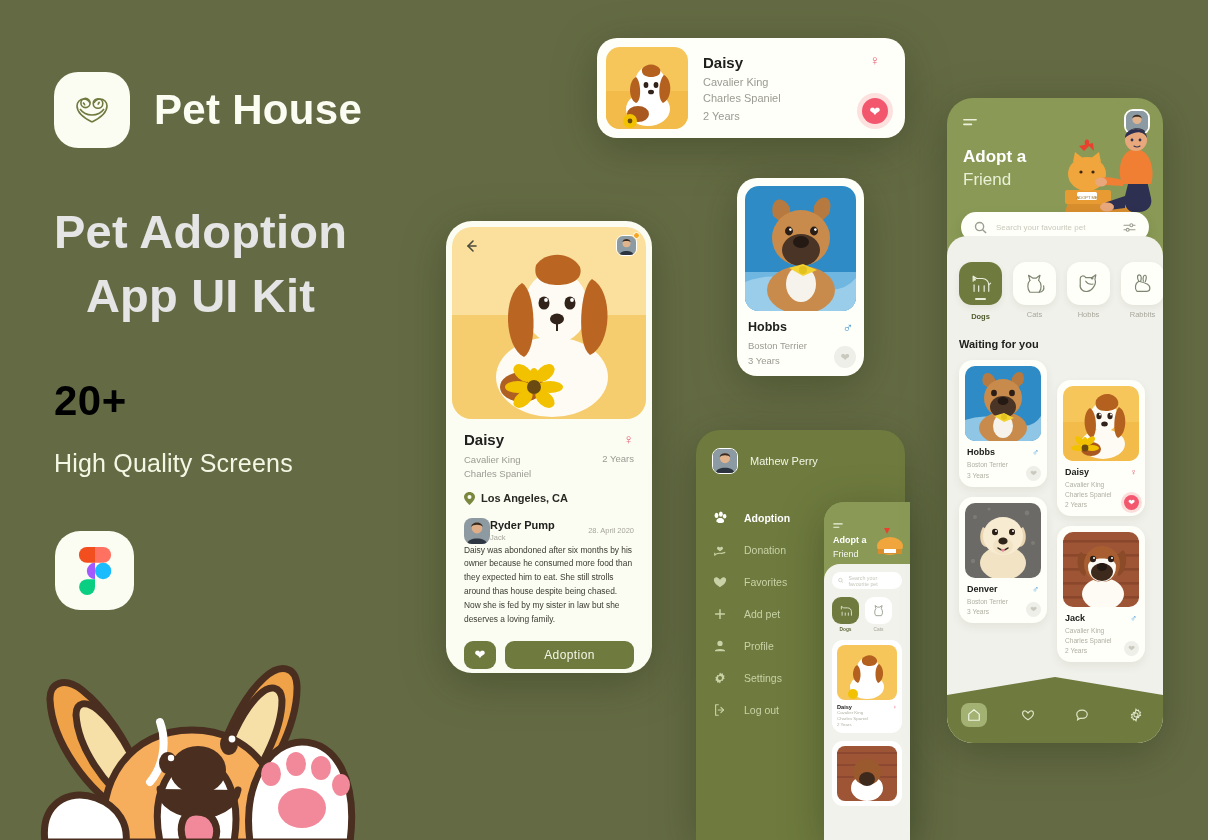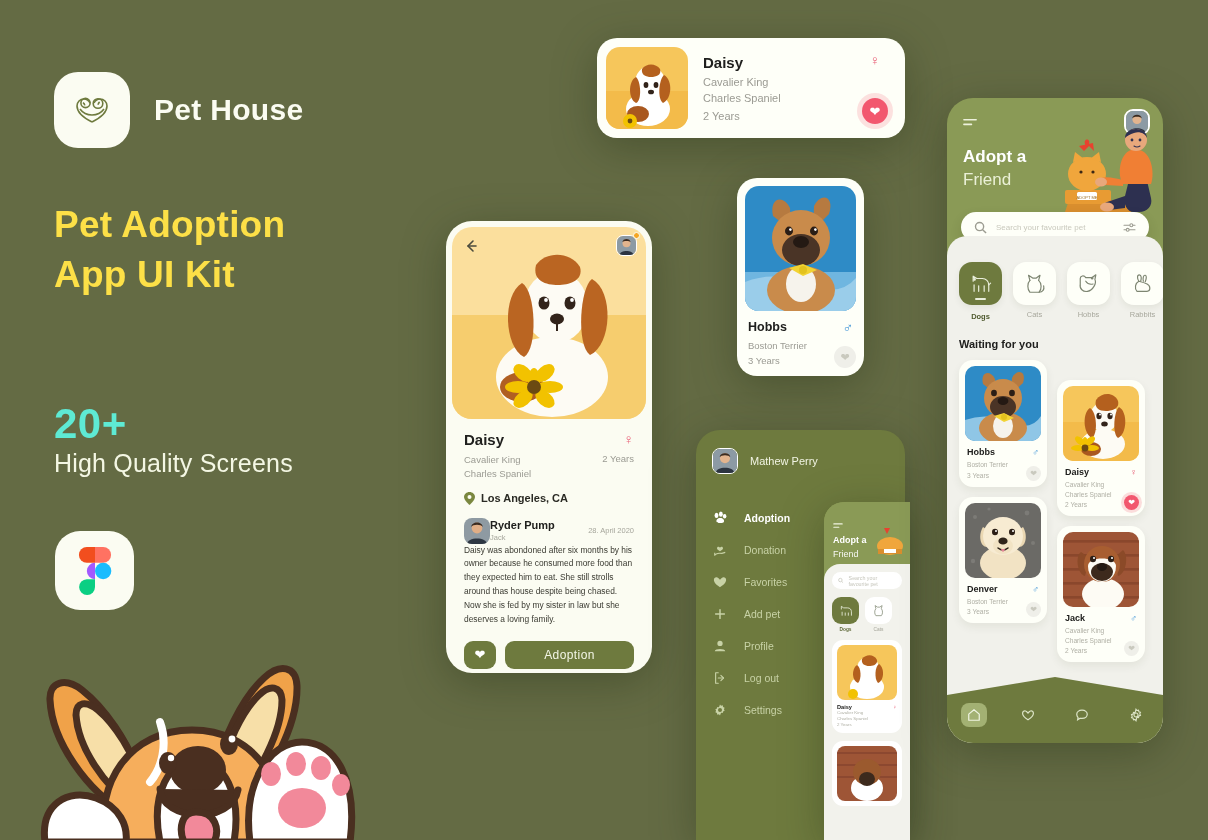--- a/index.html
+++ b/index.html
@@ -10,27 +10,27 @@
     overflow:hidden; position:relative;
   }
   .stage { position:absolute; inset:0; }
 
   
   .brand-row { position:absolute; left:54px; top:72px; display:flex; align-items:center; gap:24px; }
   .brand-logo {
     width:76px; height:76px; border-radius:24px; background:#FBFCF2;
     display:flex; align-items:center; justify-content:center;
   }
-  .brand-name { font-size:30px; font-weight:600; color:#FBFCF2; letter-spacing:.3px; }
+  .brand-name { font-size:42px; font-weight:600; color:#FBFCF2; letter-spacing:.3px; }
 
   .promo-title {
     position:absolute; left:54px; top:200px;
-    font-size:37px; line-height:1.36; font-weight:700; color:#fde047; letter-spacing:.2px;
-  }
-  .promo-count { position:absolute; left:54px; top:400px; font-size:42px; font-weight:700; color:#5eead4; letter-spacing:.5px;}
+    font-size:47px; line-height:1.36; font-weight:700; color:#e5e5e5; letter-spacing:.2px;text-align:center;
+  }
+  .promo-count { position:absolute; left:54px; top:377px; font-size:42px; font-weight:700; color:#000000; letter-spacing:.5px;}
   .promo-sub { position:absolute; left:54px; top:449px; font-size:25px; font-weight:500; color:#F4F7E4; letter-spacing:.2px;}
 
   .figma-badge {
     position:absolute; left:55px; top:531px; width:79px; height:79px;
     border-radius:25px; background:#FBFCF2; display:flex; align-items:center; justify-content:center;
   }
 
   .corgi { position:absolute; left:10px; top:622px; width:370px; height:220px; }
 
   
@@ -485,36 +485,36 @@
         <span class="mi-ic">
           <svg width="14" height="14" viewBox="0 0 16 16" fill="currentColor">
             <circle cx="8" cy="5" r="3"></circle>
               <path d="M2 14c0-3.4 12-3.4 12 0z"></path>
           </svg>
         </span>
         <span class="mi-lb">Profile</span>
       </div>
       <div class="menu-item">
         <span class="mi-ic">
+          <svg width="14" height="14" viewBox="0 0 16 16" fill="currentColor">
+            <path d="M8 1.6l1.2 1.5 1.9-.4.4 1.9 1.8.7-.8 1.8.8 1.8-1.8.7-.4 1.9-1.9-.4L8 14.4 6.8 12.9l-1.9.4-.4-1.9-1.8-.7.8-1.8-.8-1.8 1.8-.7.4-1.9 1.9.4z"></path>
+            <circle cx="8" cy="8" r="2.3" fill="#6E7A3E"></circle>
+          </svg>
+        </span>
+        <span class="mi-lb">Settings</span>
+      </div>
+      <div class="menu-item">
+        <span class="mi-ic">
           <svg width="14" height="14" viewBox="0 0 16 16" fill="none" stroke="currentColor" stroke-width="1.3" stroke-linecap="round" stroke-linejoin="round">
             <path d="M6 2H3v12h3"></path>
               <path d="M9 11l3-3-3-3"></path>
               <path d="M12 8H6"></path>
           </svg>
         </span>
         <span class="mi-lb">Log out</span>
-      </div>
-      <div class="menu-item">
-        <span class="mi-ic">
-          <svg width="14" height="14" viewBox="0 0 16 16" fill="currentColor">
-            <path d="M8 1.6l1.2 1.5 1.9-.4.4 1.9 1.8.7-.8 1.8.8 1.8-1.8.7-.4 1.9-1.9-.4L8 14.4 6.8 12.9l-1.9.4-.4-1.9-1.8-.7.8-1.8-.8-1.8 1.8-.7.4-1.9 1.9.4z"></path>
-            <circle cx="8" cy="8" r="2.3" fill="#6E7A3E"></circle>
-          </svg>
-        </span>
-        <span class="mi-lb">Settings</span>
       </div>
     </div>
   </div>
 
   <div class="mini-home shadowed">
     <div class="mini-hero">
       <svg width="10" height="8" viewBox="0 0 12 9" stroke="#EFF3E0" stroke-width="1.4" stroke-linecap="round">
         <path d="M1 2h10M1 6h6"></path>
       </svg>
       <div class="mini-hero-t">

